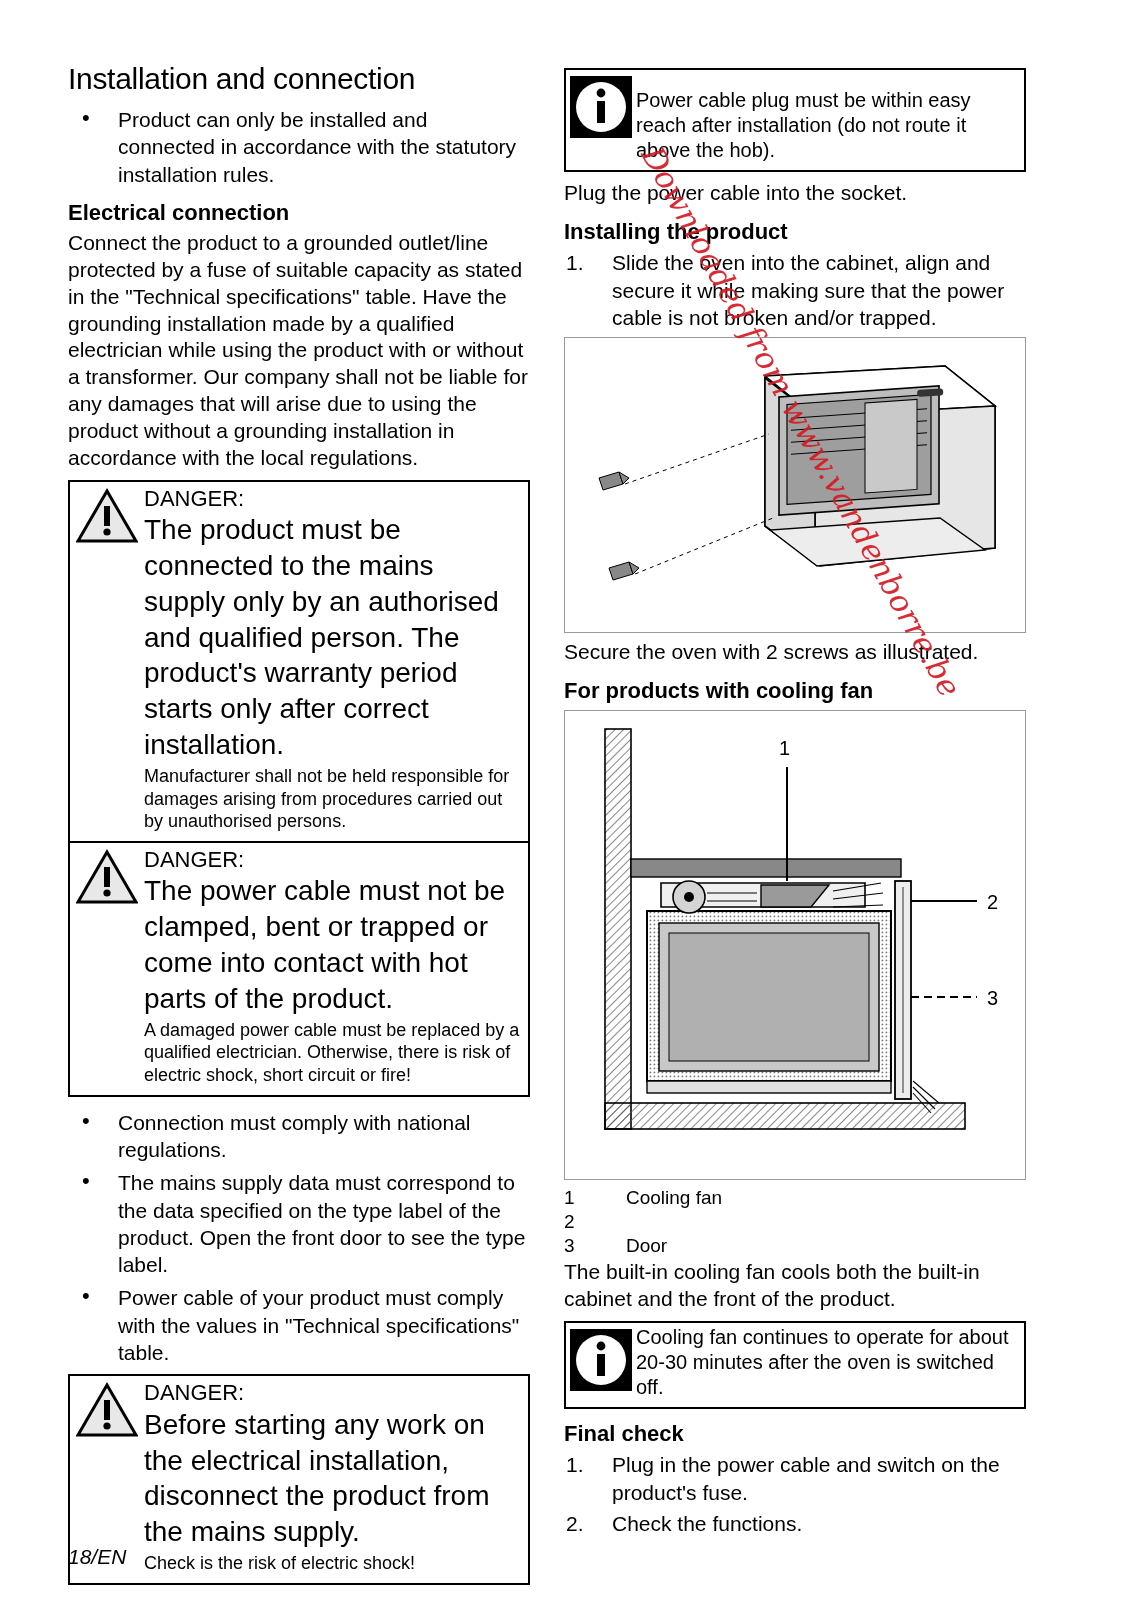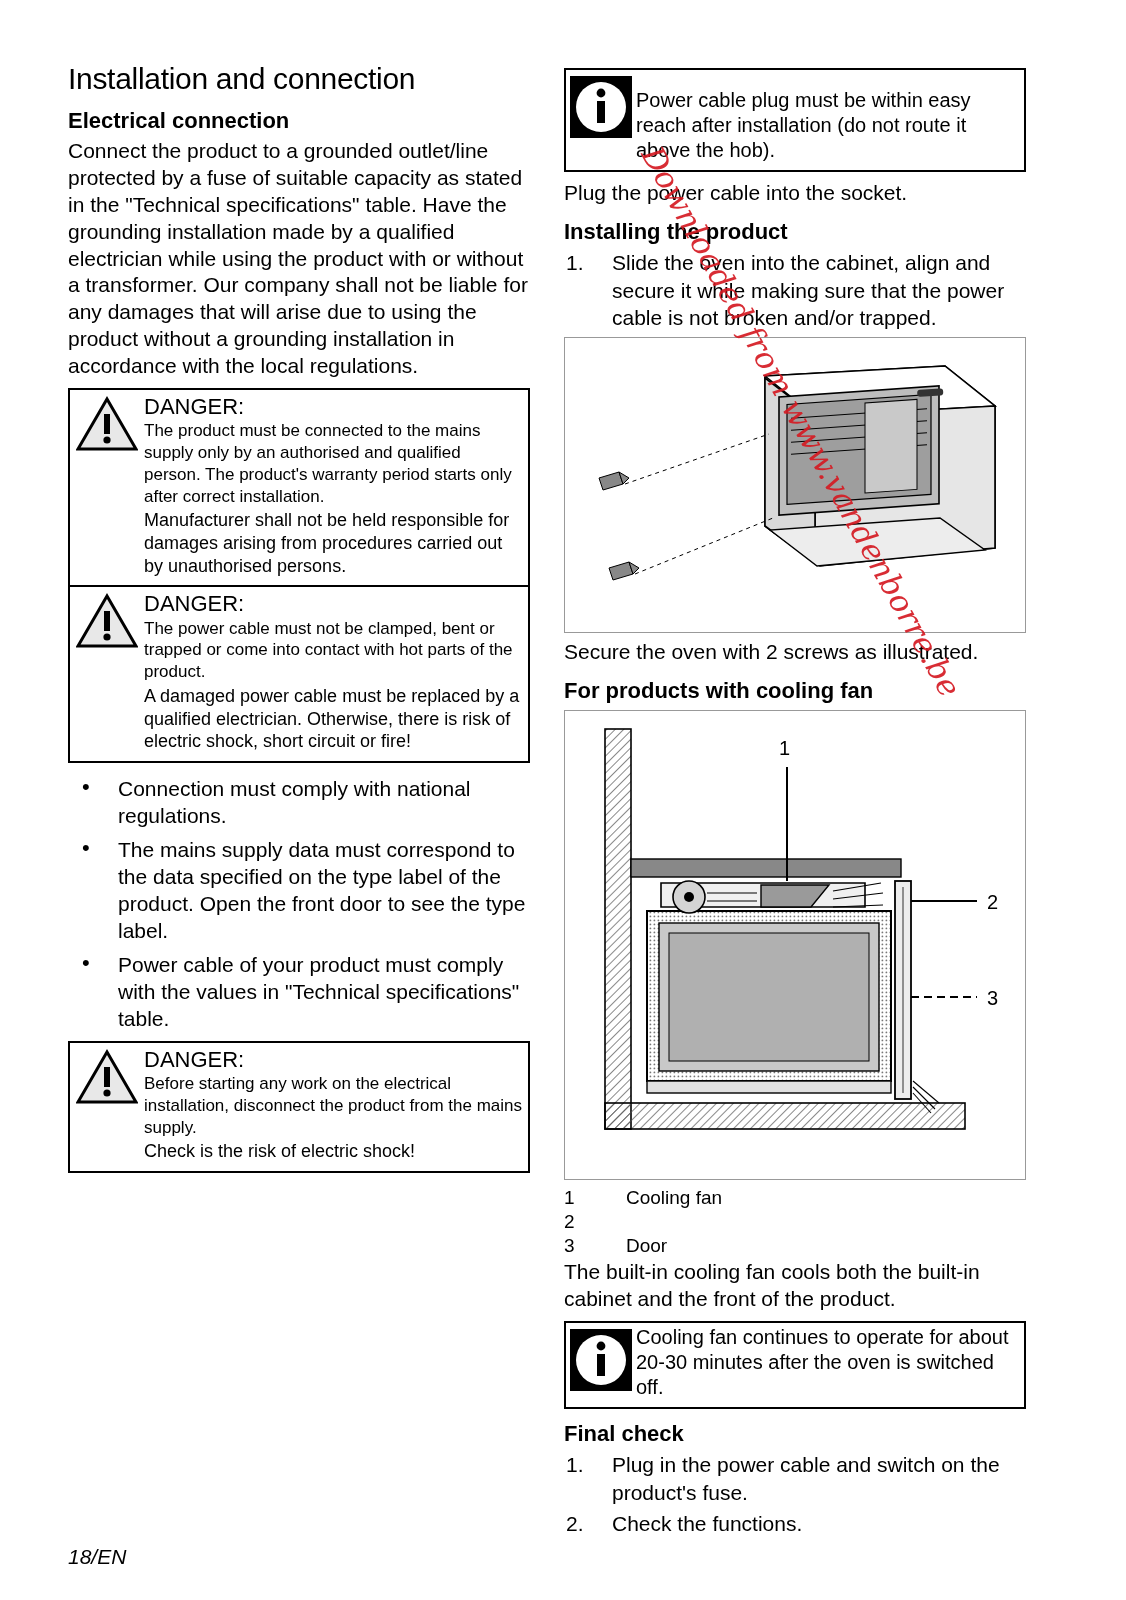--- a/index.html
+++ b/index.html
@@ -109,21 +109,21 @@
   }
   .notice.danger.last {
     border-bottom: 2px solid #000;
   }
   .danger-title {
     font-size: 22px;
     line-height: 1.2;
     margin: 0 0 0 0;
   }
   .danger-main {
-    font-size: 17px;
+    font-size: 28px;
     line-height: 1.28;
     margin: 0;
   }
   .danger-sub {
     font-size: 18px;
     line-height: 1.26;
     margin: 2px 0 0 0;
   }
   .info-text {
     font-size: 20px;
@@ -205,20 +205,23 @@
 <body>
 
 <div class="page">
 
   <div class="columns">
 
     <div class="col">
 
       <h1 class="title">Installation and connection</h1>
 
+      <ul class="bullets">
+        <li>Product can only be installed and connected in accordance with the statutory installation rules.</li>
+      </ul>
 
       <h2 class="subhead">Electrical connection</h2>
 
       <p class="body">Connect the product to a grounded outlet/line protected by a fuse of suitable capacity as stated in the "Technical specifications" table. Have the grounding installation made by a qualified electrician while using the product with or without a transformer. Our company shall not be liable for any damages that will arise due to using the product without a grounding installation in accordance with the local regulations.</p>
 
       <div class="notice danger" style="margin-bottom:0;">
         <div class="icon-cell">
           <span class="tri">
             <svg width="62" height="56" viewBox="0 0 62 56">
               <polygon points="31,3 60,53 2,53" fill="#e8e8e8" stroke="#000" stroke-width="3"></polygon>

